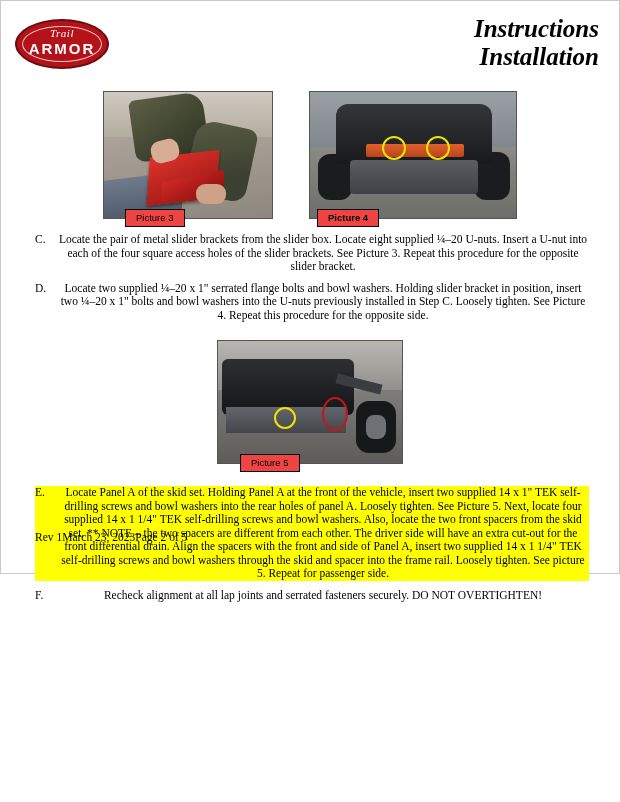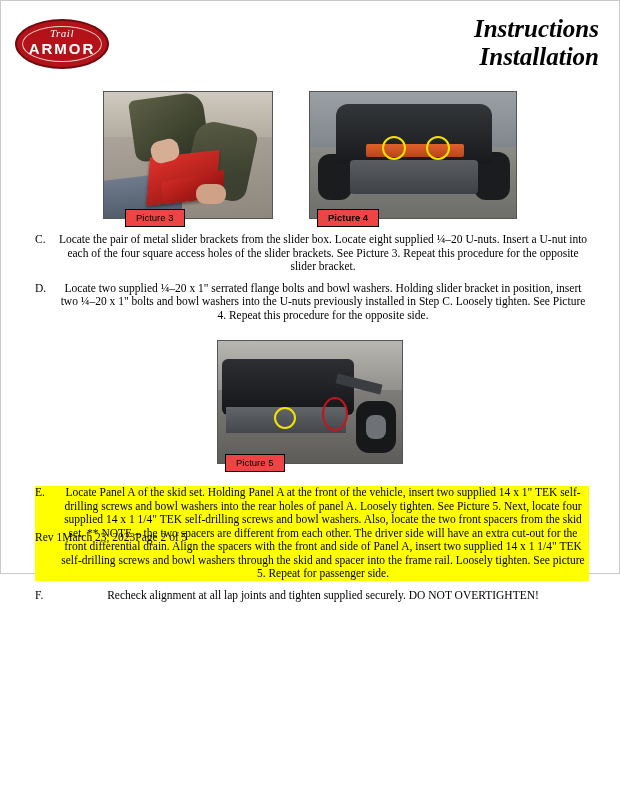--- a/index.html
+++ b/index.html
@@ -362,32 +362,32 @@
         <div class="p5-sky"></div>
         <div class="p5-ground"></div>
         <div class="p5-body"></div>
         <div class="p5-skid"></div>
         <div class="p5-arm"></div>
         <div class="p5-tire"></div>
         <div class="p5-tire-in"></div>
         <div class="circle-ann" style="left:56px; top:66px; width:22px; height:22px;"></div>
         <div class="circle-red" style="left:104px; top:56px; width:26px; height:34px;"></div>
       </div>
-      <div class="cap" style="left:8px; bottom:-8px;margin-top:26px;">Picture 5</div>
+      <div class="cap" style="left:23px; bottom:-8px;margin-top:26px;">Picture 5</div>
     </div>
   </div>
 
   <div class="content" style="margin-top:22px;">
     <div class="item hl">
       <div class="lbl">E.</div>
       <div class="txt">Locate Panel A of the skid set. Holding Panel A at the front of the vehicle, insert two supplied 14 x 1" TEK self-drilling screws and bowl washers into the rear holes of panel A. Loosely tighten. See Picture 5. Next, locate four supplied 14 x 1 1/4" TEK self-drilling screws and bowl washers. Also, locate the two front spacers from the skid set. ** NOTE – the two spacers are different from each other. The driver side will have an extra cut-out for the front differential drain. Align the spacers with the front and side of Panel A, insert two supplied 14 x 1 1/4" TEK self-drilling screws and bowl washers through the skid and spacer into the frame rail. Loosely tighten. See picture 5. Repeat for passenger side.</div>
     </div>
     <div class="item">
       <div class="lbl">F.</div>
-      <div class="txt">Recheck alignment at all lap joints and tighten supplied securely. DO NOT OVERTIGHTEN!</div>
+      <div class="txt">Recheck alignment at all lap joints and serrated fasteners securely. DO NOT OVERTIGHTEN!</div>
     </div>
   </div>
 
   <div class="footer">
     <div>Rev 1</div>
     <div>March 23, 2023</div>
     <div>Page 2 of 5</div>
   </div>
 
 </div>

